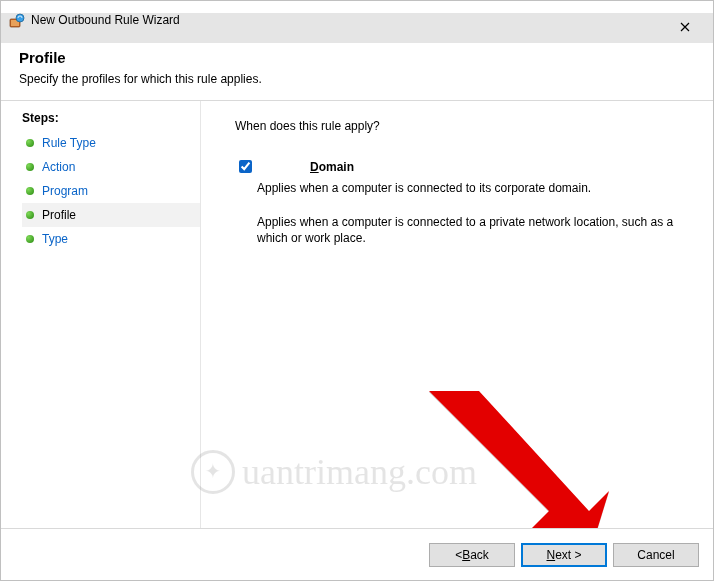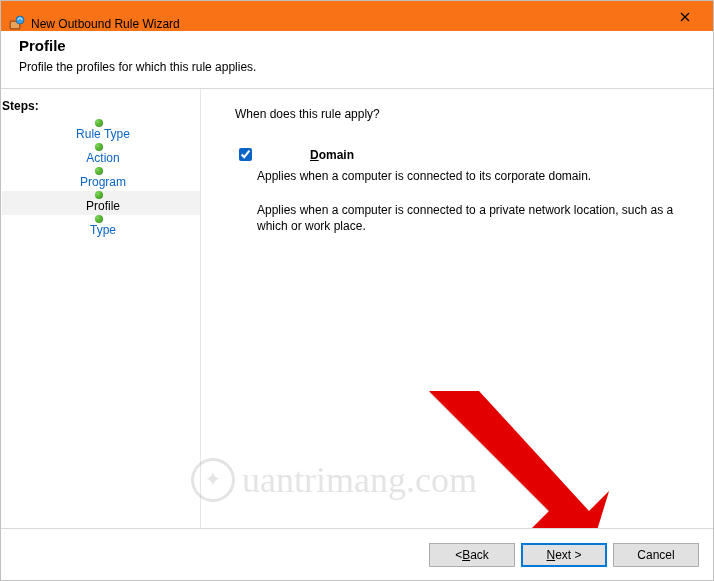--- a/index.html
+++ b/index.html
@@ -10,23 +10,24 @@
   background: #fff;
   width: 714px;
   height: 581px;
   border: 1px solid #c0c0c0;
   position: relative;
   overflow: hidden;
 }
 .titlebar {
   height: 30px;
   display: flex;
-  align-items: flex-end;
+  align-items: flex-start;
   padding: 0 8px;
-  background: #f97316;
+  background: #e5e5e5;
+  margin-top: 12px;
 }
 .titlebar .icon {
   width: 16px; height: 16px; margin-right: 6px;
 }
 .titlebar .title { flex: 1; color: #000; font-size: 12px; }
 .titlebar .close {
   width: 40px; height: 28px;
   display: flex; align-items: center; justify-content: center;
   font-size: 14px; color: #000;
 }
@@ -39,35 +40,34 @@
   font-weight: bold;
 }
 .header .subtitle { font-size: 12px; color: #000; }
 .sep { border-top: 1px solid #d9d9d9; margin: 0; }
 .body {
   display: flex;
   height: 440px;
 }
 .sidebar {
   width: 200px;
-  padding: 10px 0 0 1px;
+  padding: 10px 0 0 21px;
   border-right: 1px solid #e6e6e6;
 }
 .sidebar .steps-label {
   font-size: 12px;
   font-weight: bold;
   margin-bottom: 6px;
 }
 .step {
   display: flex;
   align-items: center;
   height: 24px;
   padding-left: 4px;
   cursor: default;
-  flex-direction: column;
 }
 .step.selected { background: #f2f2f2; }
 .step .bullet {
   width: 8px; height: 8px; border-radius: 50%;
   background: radial-gradient(circle at 30% 30%, #7ed957, #2a8a12);
   margin-right: 8px;
   flex-shrink: 0;
 }
 .step .label {
   color: #0a64c8;
@@ -121,21 +121,21 @@
   font-size: 12px;
   display: inline-flex;
   align-items: center;
   justify-content: center;
   cursor: pointer;
 }
 .btn.primary { border: 2px solid #0078d7; background: #e1e1e1; }
 .btn .accel { text-decoration: underline; }
 .watermark {
   position: absolute;
-  left: 190px; bottom: 78px;
+  left: 190px; bottom: 86px;
   opacity: 0.22;
   pointer-events: none;
   font-family: Georgia, serif;
 }
 .watermark .bulb {
   display: inline-block;
   width: 44px; height: 44px;
   border: 3px solid #888;
   border-radius: 50%;
   vertical-align: middle;
@@ -177,21 +177,21 @@
   <span class="title">New Outbound Rule Wizard</span>
   <div class="close">
     <svg width="10" height="10" viewBox="0 0 10 10">
       <path d="M1 1 L9 9 M9 1 L1 9" stroke="#000" stroke-width="1.2"></path>
     </svg>
   </div>
 </div>
 
 <div class="header">
   <h1>Profile</h1>
-  <div class="subtitle">Profile the profiles for which this rule applies.</div>
+  <div class="subtitle">Specify the profiles for which this rule applies.</div>
 </div>
 <div class="sep"></div>
 
 <div class="body">
   <div class="sidebar">
     <div class="steps-label">Steps:</div>
     <div class="step">
       <span class="bullet"></span>
       <span class="label">Rule Type</span>
     </div>

